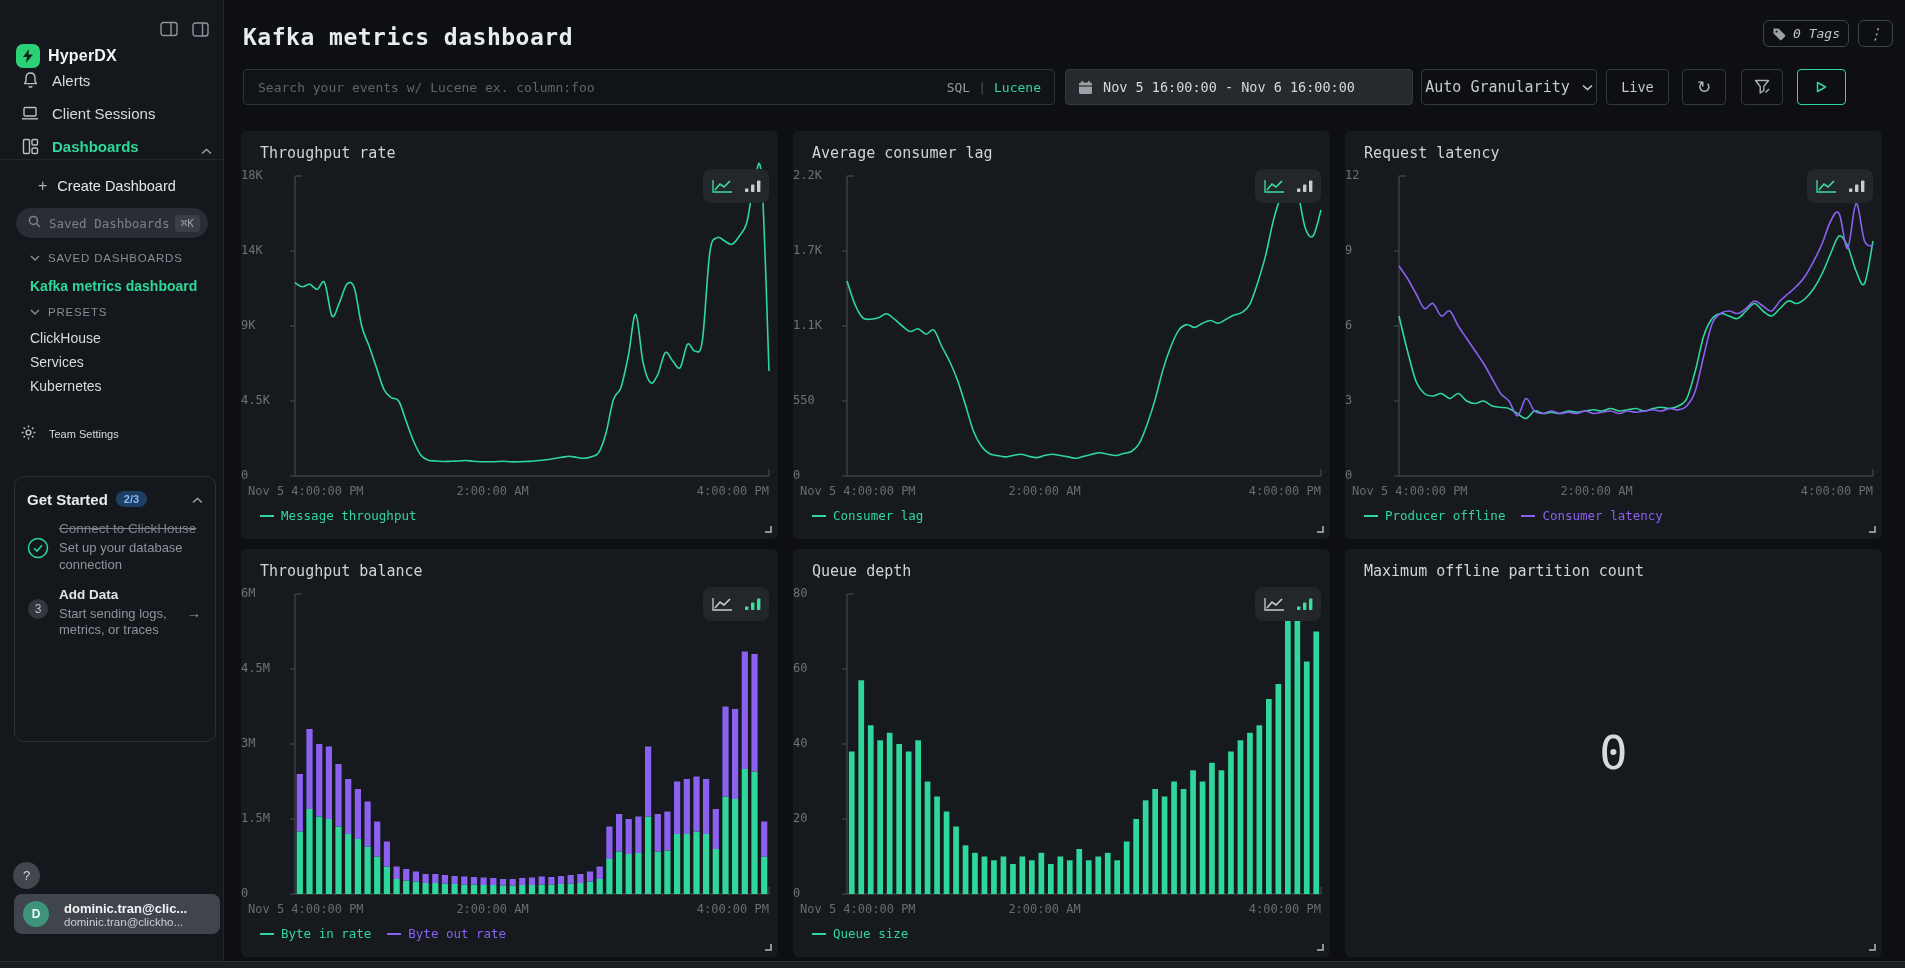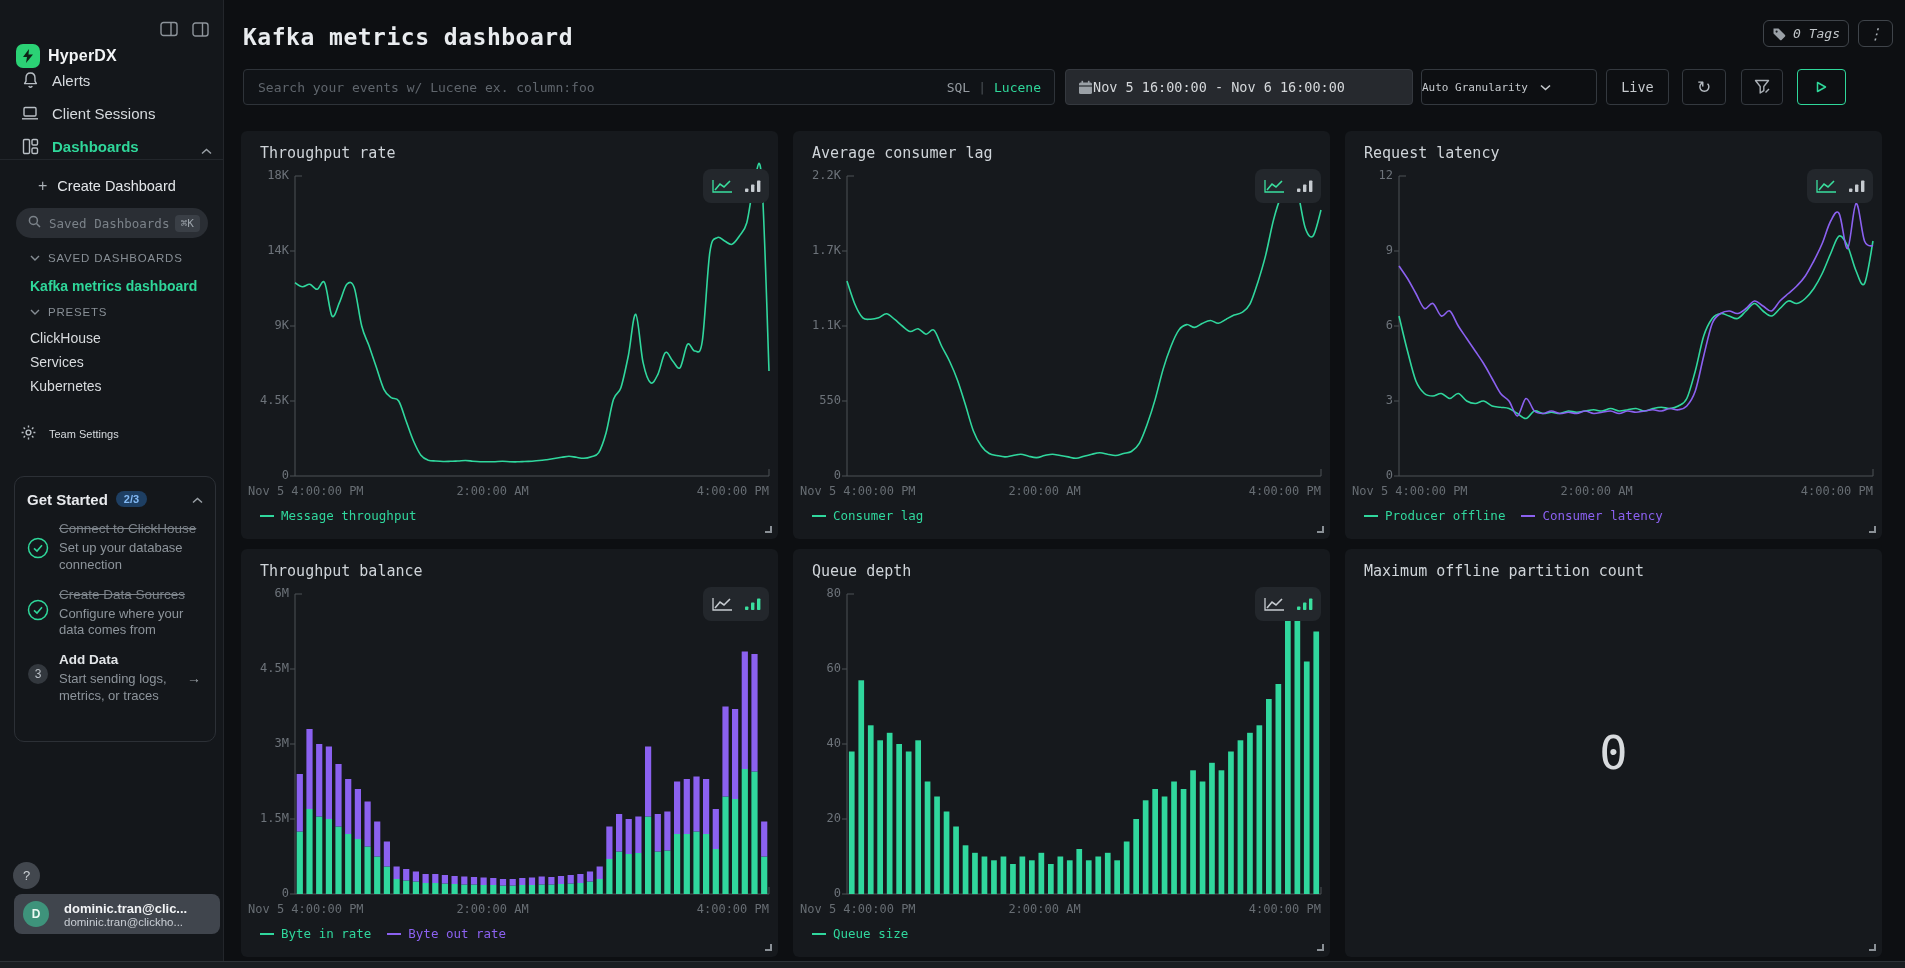--- a/index.html
+++ b/index.html
@@ -73,39 +73,39 @@
   .toolbar { position:absolute; left:243px; top:69px; width:1603px; height:36px; display:flex; align-items:stretch; }
   .search-box { flex:1; position:relative; background:#101317; border:1px solid #2e3339; border-radius:4px; display:flex; }
   .search-box input { flex:1; background:transparent; border:none; outline:none; padding:0 150px 0 14px;
     font-family:"DejaVu Sans Mono", monospace; font-size:13px; color:#c8ccd1; }
   .search-box input::placeholder { color:#5f656c; }
   .lang-toggle { position:absolute; right:13px; top:0; height:100%; display:flex; align-items:center; gap:8px; font-size:13px; }
   .lang-sql { color:#959ba1; cursor:pointer; }
   .lang-sep { color:#4a4f55; }
   .lang-lucene { color:#2fd79a; cursor:pointer; }
   .date-box { margin-left:10px; width:348px; background:#26292e; border:1px solid #35393f; border-radius:4px;
-    display:flex; align-items:center; padding:0 12px; color:#d4d7da; font-size:13.5px; cursor:pointer; }
+    display:flex; align-items:center; padding:0 12px; gap:10px; color:#d4d7da; font-size:13.5px; cursor:pointer; }
   .gran-box { margin-left:8px; width:176px; border:1px solid #34393f; border-radius:4px; display:flex; align-items:center;
-    justify-content:flex-start; gap:12px; color:#c6cace; font-size:11px; cursor:pointer; }
+    justify-content:center; gap:12px; color:#c6cace; font-size:15px; cursor:pointer; }
   .tb-btn { border:1px solid #34393f; border-radius:4px; display:flex; align-items:center; justify-content:center;
     color:#c6cace; font-size:13.5px; cursor:pointer; }
   .live-btn { margin-left:9px; width:63px; }
   .refresh-btn { margin-left:13px; width:44px; color:#b4bac0; font-size:17px; }
   .filter-btn { margin-left:15px; width:42px; }
   .play-btn { margin-left:14px; width:49px; border-color:#2fd79a; }
 
   
   .grid { position:absolute; left:241px; top:131px; display:grid; grid-template-columns:repeat(3,537px);
     grid-template-rows:408px 408px; gap:10px 15px; }
   .panel { position:relative; width:537px; height:408px; background:#16191d; border-radius:6px; }
   .ptitle { position:absolute; left:19px; top:13px; font-family:"DejaVu Sans Mono", monospace; font-size:15px; color:#cfd4d9; }
   .toggle { position:absolute; right:9px; top:38px; width:66px; height:34px; background:#23272c; border-radius:8px;
     display:flex; align-items:center; justify-content:center; gap:10px; z-index:3; }
   .toggle span { display:inline-flex; cursor:pointer; }
-  .ytick { position:absolute; width:48px; text-align:right; font-family:"DejaVu Sans Mono", monospace; font-size:12px; color:#6d737a; }
+  .ytick { position:absolute; width:48px; text-align:left; font-family:"DejaVu Sans Mono", monospace; font-size:12px; color:#6d737a; }
   .xl { position:absolute; top:353px; font-family:"DejaVu Sans Mono", monospace; font-size:12px; color:#676d73; white-space:nowrap; }
   .legend { position:absolute; left:19px; top:377px; display:flex; gap:16px; font-family:"DejaVu Sans Mono", monospace; font-size:12.5px; }
   .legend-item { display:flex; align-items:center; gap:7px; }
   .legend-dash { width:14px; height:2px; display:inline-block; }
   .corner { position:absolute; right:6px; bottom:6px; width:7px; height:7px;
     border-right:2px solid #8a9096; border-bottom:2px solid #8a9096; cursor:nwse-resize; }
   .bignum { position:absolute; left:0; right:0; top:176px; text-align:center;
     font-family:"DejaVu Sans Mono", monospace; font-size:47px; color:#d8dbde; }
   .bottom-strip { position:absolute; left:0; top:961px; width:1905px; height:7px; background:#1a1d21; border-top:1px solid #2e3237; }
 </style>
@@ -220,32 +220,20 @@
     <div class="gs-step done first">
       <span class="gs-ic">
         <svg width="22" height="22" viewBox="0 0 22 22">
             <circle cx="11" cy="11" r="9.5" fill="none" stroke="#2fd79a" stroke-width="1.5"></circle>
             <polyline points="7,11.3 10,14 15,8.3" fill="none" stroke="#2fd79a" stroke-width="1.6"></polyline>
           </svg>
       </span>
       <span class="gs-texts">
         <div class="gs-step-title">Connect to ClickHouse</div>
         <div class="gs-step-desc">Set up your database connection</div>
-      </span>
-    </div>
-    <div class="gs-step done">
-      <span class="gs-ic">
-        <svg width="22" height="22" viewBox="0 0 22 22">
-            <circle cx="11" cy="11" r="9.5" fill="none" stroke="#2fd79a" stroke-width="1.5"></circle>
-            <polyline points="7,11.3 10,14 15,8.3" fill="none" stroke="#2fd79a" stroke-width="1.6"></polyline>
-          </svg>
-      </span>
-      <span class="gs-texts">
-        <div class="gs-step-title">Create Data Sources</div>
-        <div class="gs-step-desc">Configure where your data comes from</div>
       </span>
     </div>
     <div class="gs-step">
       <span class="gs-ic">
         <span class="num-circle">3</span>
       </span>
       <span class="gs-texts">
         <div class="gs-step-title">Add Data</div>
         <div class="gs-step-desc">Start sending logs, metrics, or traces</div>
       </span>

